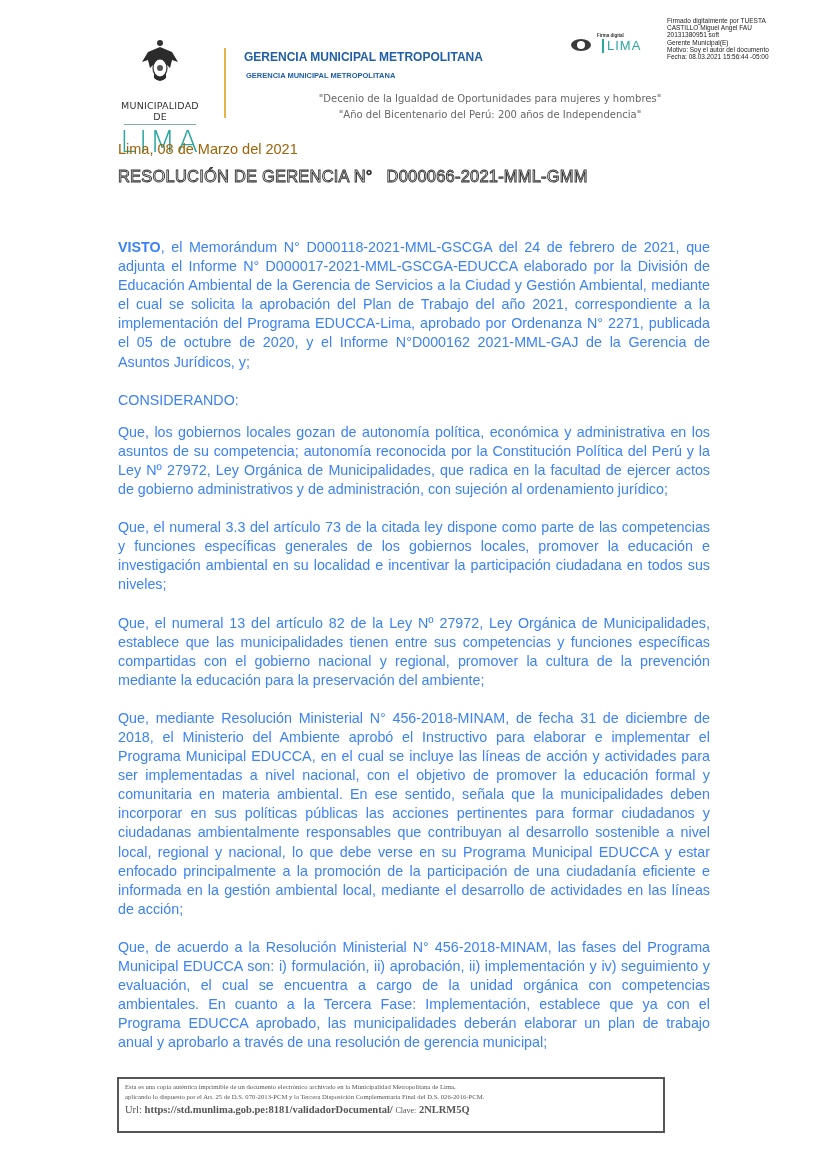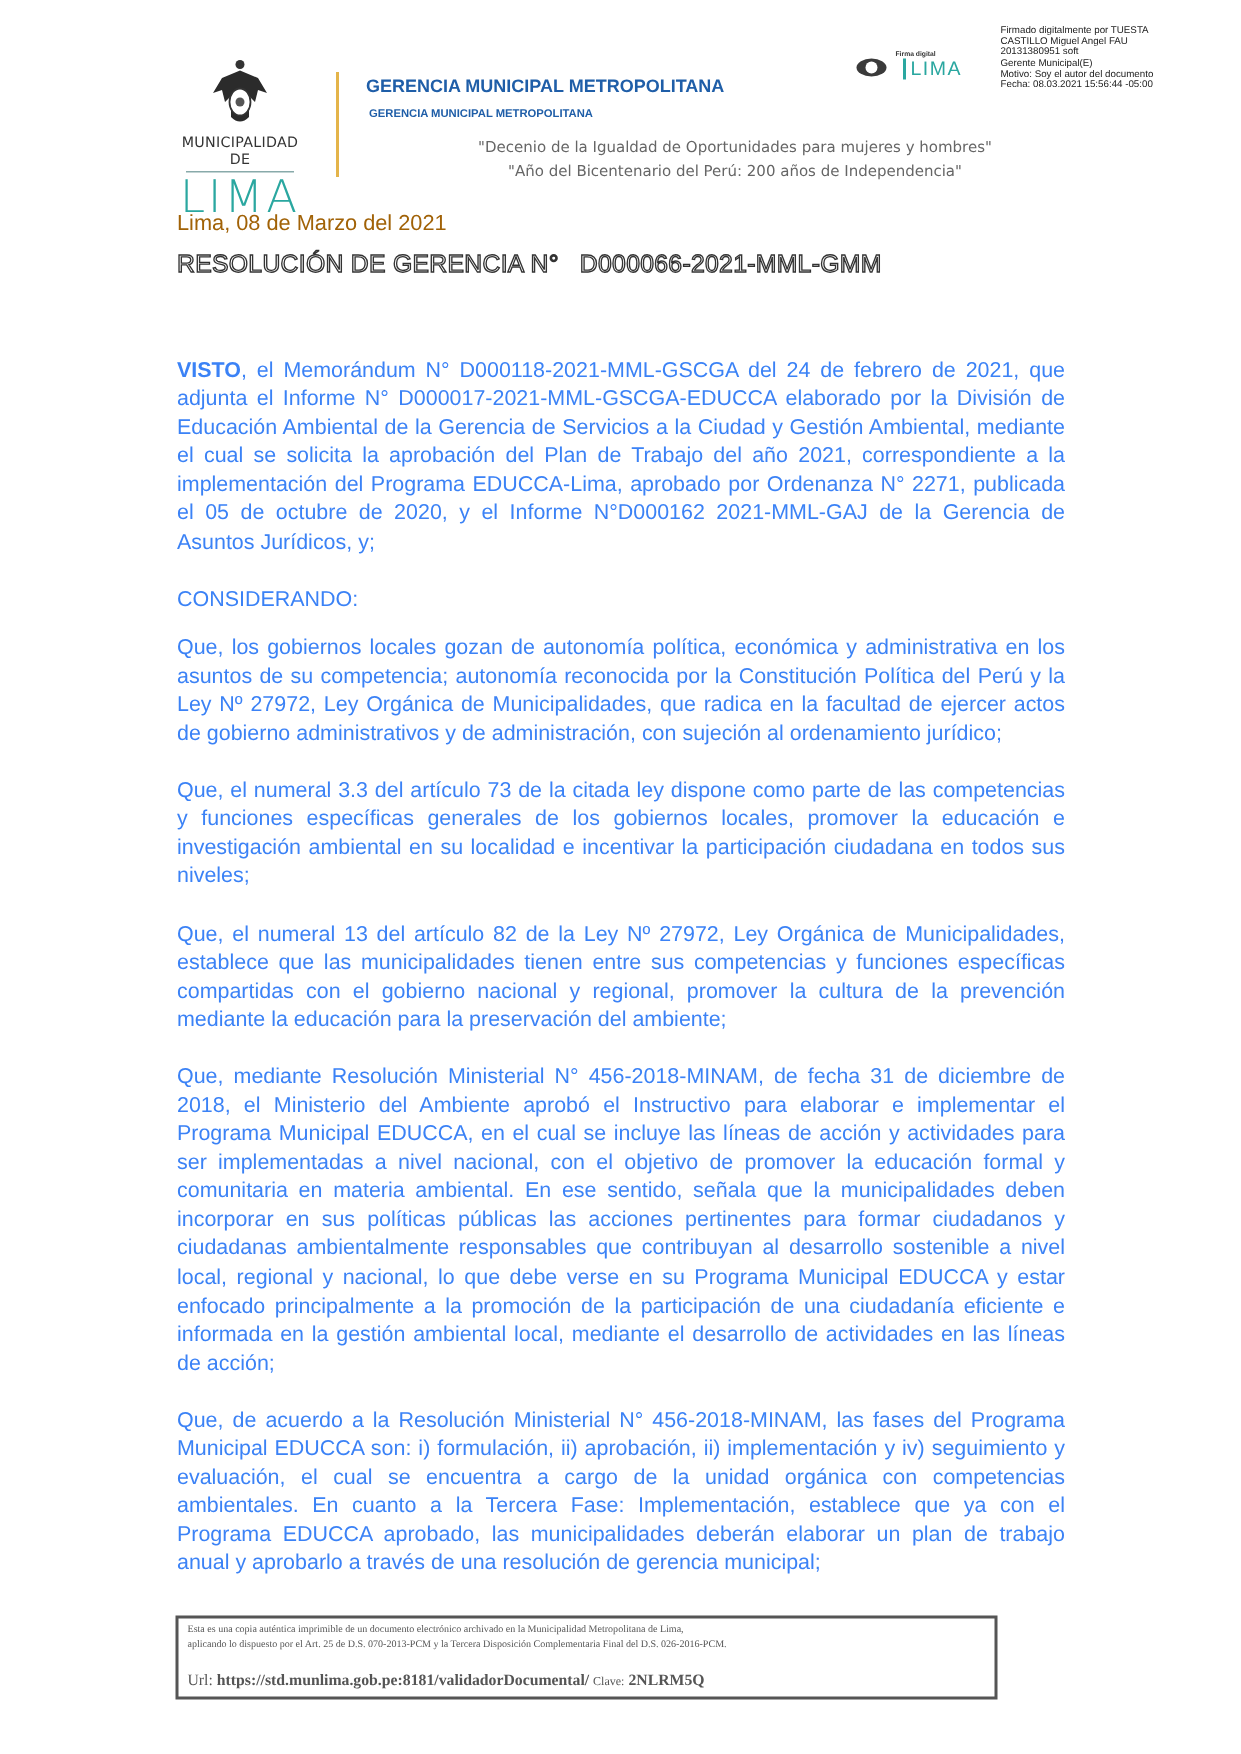--- a/index.html
+++ b/index.html
@@ -1,40 +1,40 @@
 <!DOCTYPE html>
 <html><head>
 <meta charset="utf-8">
 <style>
   html, body { margin: 0; padding: 0; background: #ffffff; }
   body { width: 827px; height: 1169px; position: relative; overflow: hidden; font-family: "Liberation Sans", sans-serif; color: #111; }
   .logo { position: absolute; left: 118px; top: 38px; width: 84px; text-align: center; }
   .logo svg { display: block; margin: 0 auto; }
-  .logo .muni { font-size: 9.5px; letter-spacing: 0.2px; color: #333; margin-top: 2px; font-family: "DejaVu Sans", sans-serif; }
+  .logo .muni { font-size: 9.5px; letter-spacing: 0.2px; color: #333; margin-top: 12px; font-family: "DejaVu Sans", sans-serif; }
   .logo .rule { height: 1px; background: #8aa; margin: 2px 6px; }
   .logo .lima { font-size: 30px; color: #2aa7a0; letter-spacing: 2px; line-height: 30px; font-family: "DejaVu Sans", sans-serif; font-weight: 300; }
   .vdivider { position: absolute; left: 224px; top: 48px; width: 2px; height: 70px; background: #e4b44a; }
   .org-title { position: absolute; left: 244px; top: 50px; font-size: 12px; font-weight: bold; color: #1f5ea8; font-family: "Liberation Sans", sans-serif; }
   .org-sub { position: absolute; left: 246px; top: 71px; font-size: 7.5px; font-weight: bold; color: #1f5ea8; }
   .slogans { position: absolute; left: 300px; top: 91px; width: 380px; text-align: center; font-size: 11px; color: #666; line-height: 16px; font-family: "DejaVu Sans", sans-serif; font-size: 10px; }
   .sig-logo { position: absolute; left: 570px; top: 33px; width: 95px; height: 22px; }
   .sig-logo .seal { position: absolute; left: 0; top: 5px; }
   .sig-logo .fd { position: absolute; left: 27px; top: 0; font-size: 4.5px; font-weight: bold; color: #333; }
   .sig-logo .bar { position: absolute; left: 32px; top: 6px; width: 2px; height: 14px; background: #2aa7a0; }
   .sig-logo .lima2 { position: absolute; left: 37px; top: 6px; font-size: 13px; color: #2aa7a0; letter-spacing: 1px; line-height: 14px; }
   .sig-text { position: absolute; left: 667px; top: 17px; font-size: 6.5px; line-height: 7.2px; color: #222; width: 160px; }
   .date-line { position: absolute; left: 118px; top: 141px; font-size: 14.5px; color: #a16207; }
   .resolucion { position: absolute; left: 118px; top: 167px; font-size: 16.5px; color: #fff; -webkit-text-stroke: 0.9px #333; letter-spacing: 0.2px; font-weight: normal; }
   .resolucion .num { margin-left: 14px; }
   .body { position: absolute; left: 118px; top: 238px; width: 592px; font-size: 14.3px; line-height: 19.1px; text-align: justify; color: #3b82f6; }
   .body p { margin: 0 0 19px 0; }
   .body .heading { font-weight: normal; margin-bottom: 13px; }
   .footer-box { position: absolute; left: 117px; top: 1077px; width: 548px; height: 56px; border: 2px solid #555; padding: 3px 6px; box-sizing: border-box; font-family: Liberation Serif, serif; color: #555; }
   .footer-box .line { font-size: 6.7px; line-height: 10px; white-space: nowrap; }
-  .footer-box .url-line { font-size: 10.5px; line-height: 14px; margin-top: 12px; white-space: nowrap; }
+  .footer-box .url-line { font-size: 10.5px; line-height: 14px; margin-top: 1px; white-space: nowrap; }
   .footer-box .url-line .url { font-weight: bold; color: #555; }
   .footer-box .url-line .clave-label { font-size: 8px; }
   .footer-box .url-line .clave { font-weight: bold; }
 </style>
 </head>
 <body>
 
 <div class="logo">
   <svg width="44" height="50" viewBox="0 0 44 50">
     <circle cx="22" cy="5" r="3" fill="#333"></circle>

